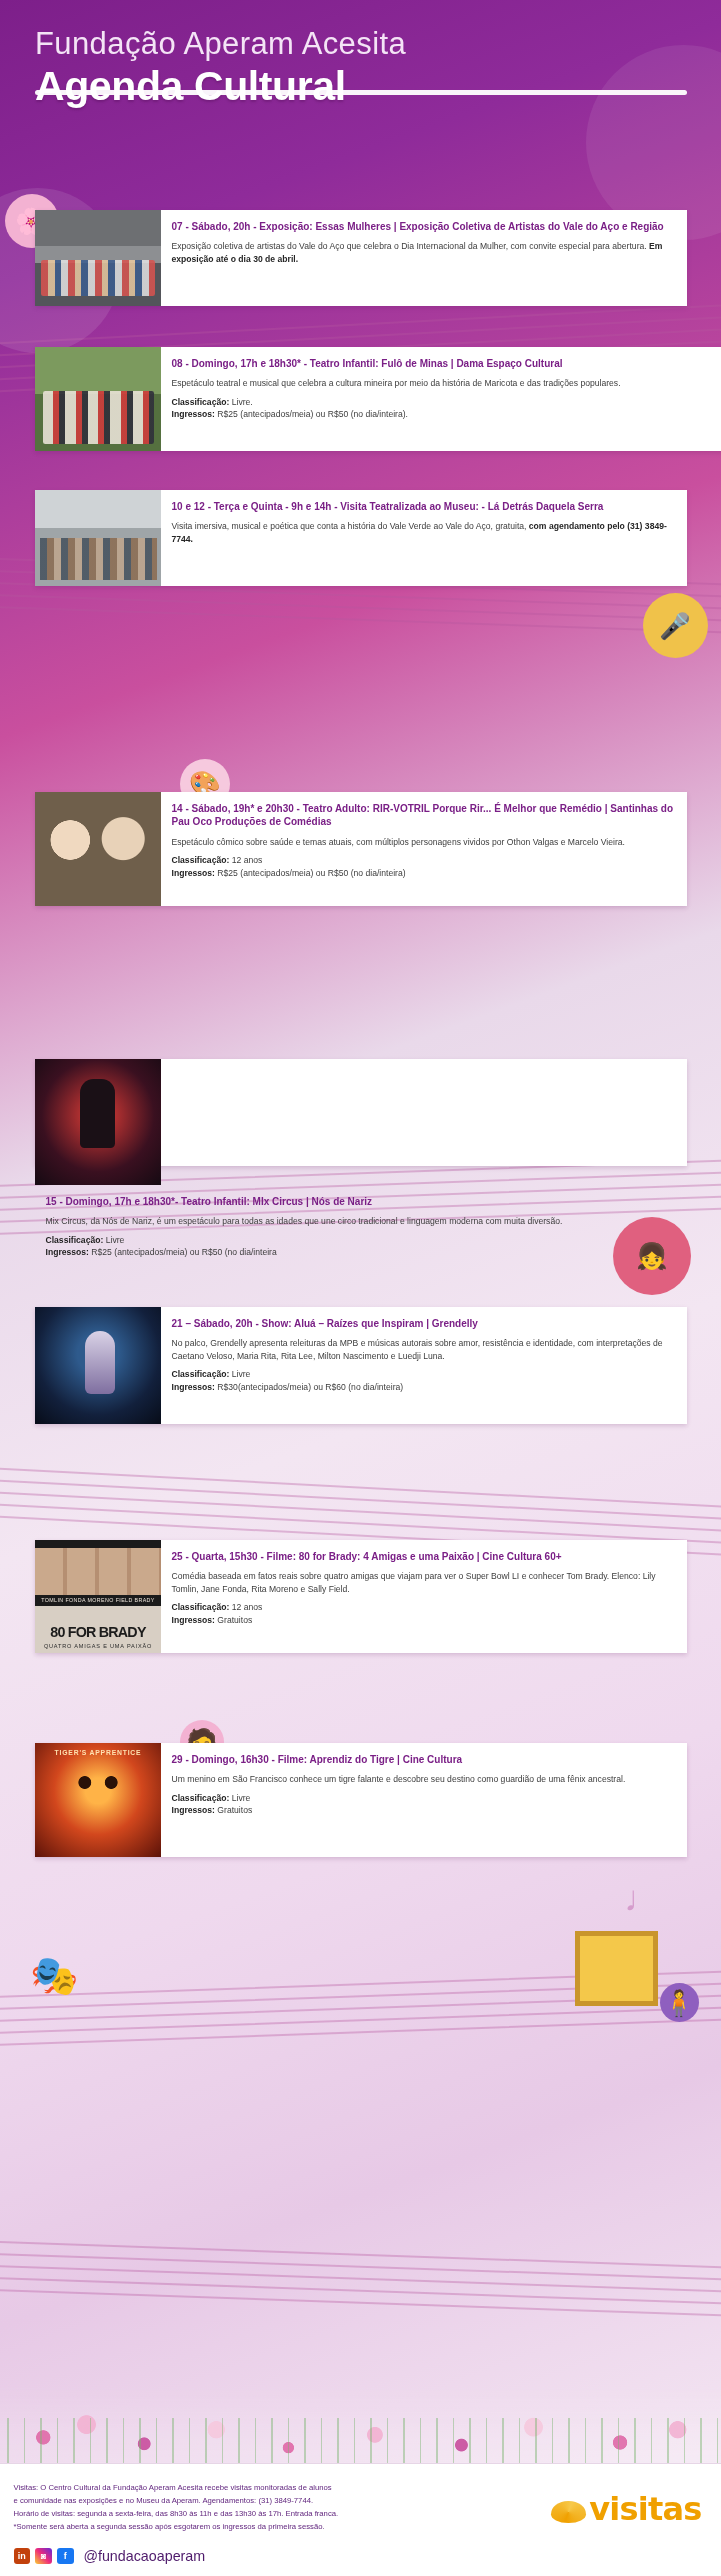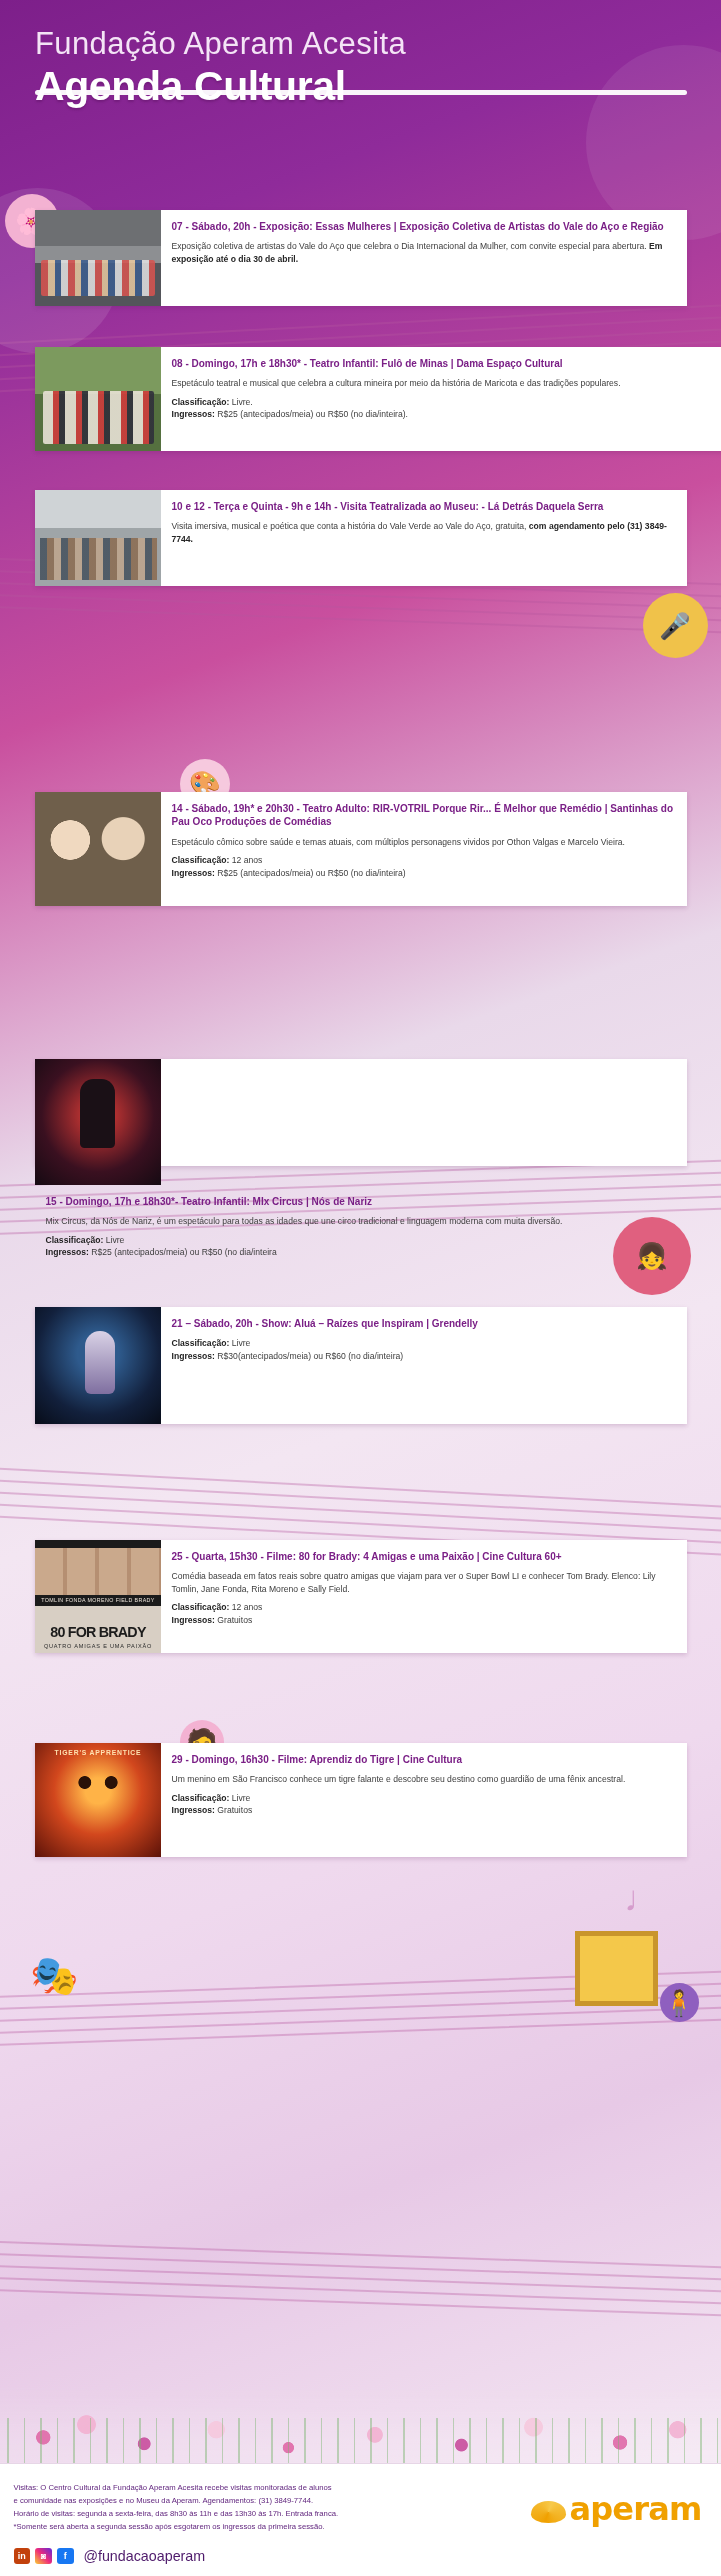--- a/index.html
+++ b/index.html
@@ -363,20 +363,21 @@
       </div>
     </div>
   </div>
 
   <div class="card" style="left:35px;top:1307px;width:652px;height:117px;">
     <div class="thumb">
       <div class="ph t6"></div>
     </div>
     <div class="body">
       <div class="title">21 – Sábado, 20h - Show: Aluá – Raízes que Inspiram | Grendelly</div>
+      <div class="desc">No palco, Grendelly apresenta releituras da MPB e músicas autorais sobre amor, resistência e identidade, com interpretações de Caetano Veloso, Maria Rita, Rita Lee, Milton Nascimento e Luedji Luna.</div>
       <div class="meta">
         <div><b>Classificação:</b>
           <span>Livre</span></div>
         <div><b>Ingressos:</b>
           <span>R$30(antecipados/meia) ou R$60 (no dia/inteira)</span></div>
       </div>
     </div>
   </div>
 
   <div class="card" style="left:35px;top:1540px;width:652px;height:113px;">
@@ -437,19 +438,19 @@
         <span>◙</span>
       </div>
       <div class="ic" style="background:#1877f2;">
         <span>f</span>
       </div>
       <div class="handle">@fundacaoaperam</div>
     </div>
 
     <div class="brand">
       <div class="swoosh"></div>
-      <div class="word">aperam</div>
+      <div class="word">visitas</div>
     </div>
   </div>
 
   <div class="header-rule"></div>
 </div>
 
 
 </body></html>

